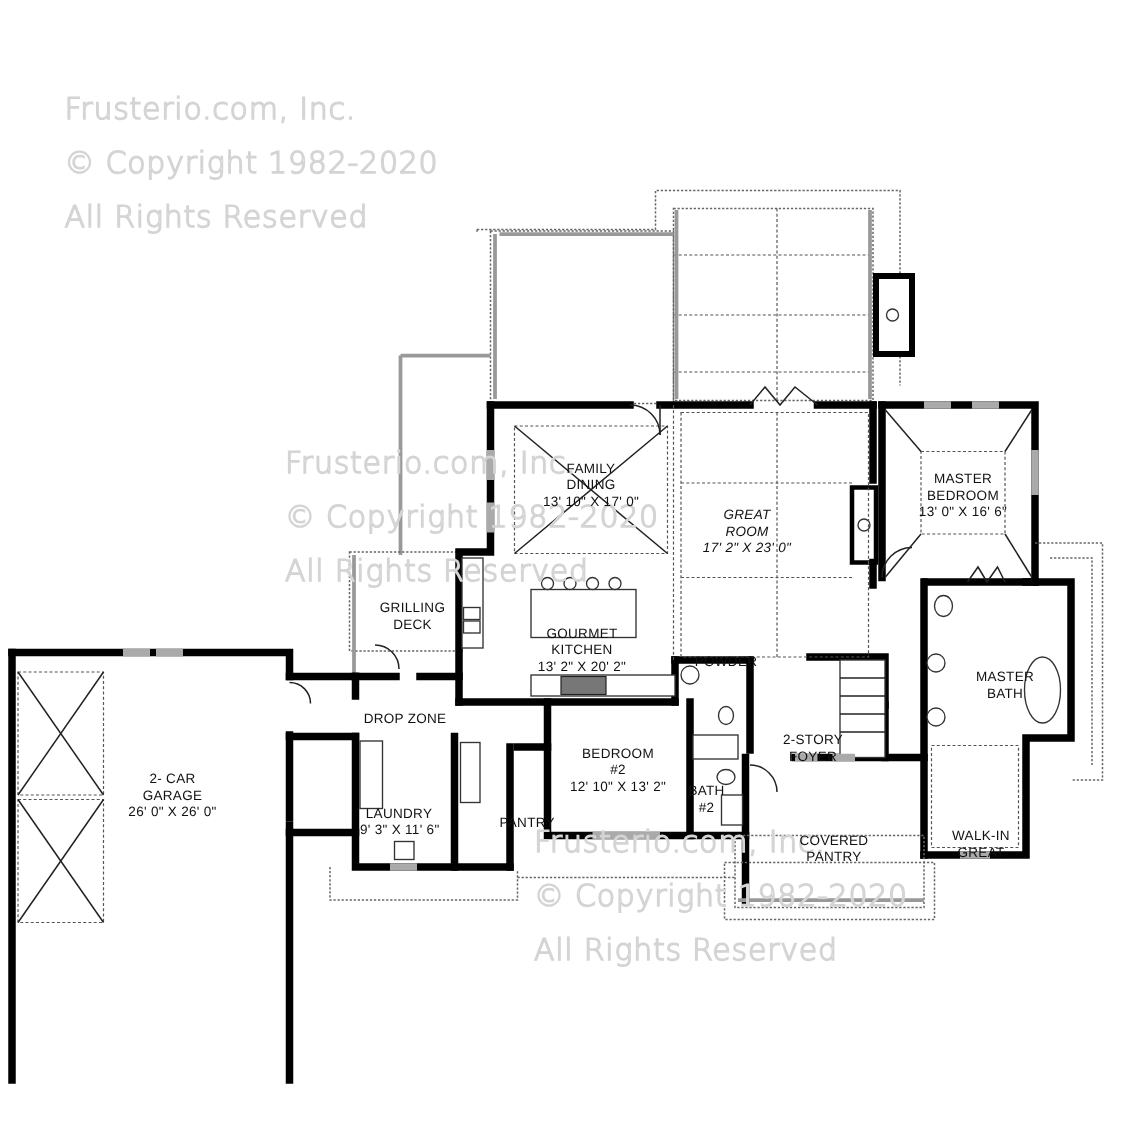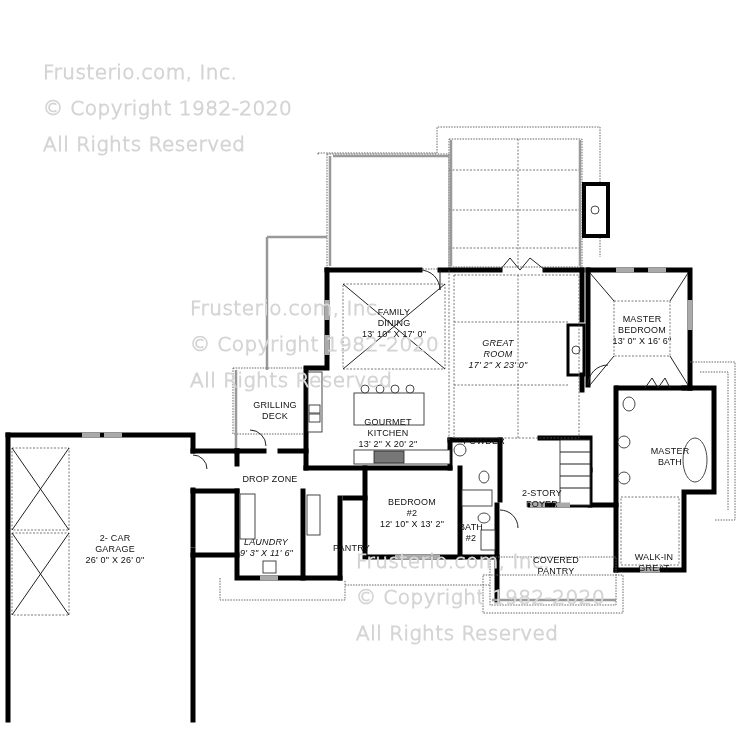--- a/index.html
+++ b/index.html
@@ -249,38 +249,38 @@
   <span>KITCHEN</span>
   <span>13' 2" X 20' 2"</span>
 </div>
 <div class="room-label" style="left:640px; top:446px; width:60px;">
   <span>MASTER</span>
   <span>BATH</span>
 </div>
 <div class="room-label" style="left:459px; top:436px; width:50px;">
   <span>POWDER</span>
 </div>
-<div class="room-label" style="left:75px; top:514px; width:80px;margin-top:19px;">
+<div class="room-label" style="left:75px; top:514px; width:80px;">
   <span>2- CAR</span>
   <span>GARAGE</span>
   <span>26' 0" X 26' 0"</span>
 </div>
 <div class="room-label" style="left:240px; top:474px; width:60px;">
   <span>DROP ZONE</span>
 </div>
 <div class="room-label" style="left:372px; top:497px; width:80px;">
   <span>BEDROOM</span>
   <span>#2</span>
   <span>12' 10" X 13' 2"</span>
 </div>
 <div class="room-label" style="left:512px; top:488px; width:60px;">
   <span>2-STORY</span>
   <span>FOYER</span>
 </div>
-<div class="room-label" style="left:240px; top:537px; width:52px;font-style:italic;">
+<div class="room-label" style="left:240px; top:537px; width:52px;">
   <span>LAUNDRY</span>
   <span>9' 3" X 11' 6"</span>
 </div>
 <div class="room-label" style="left:308px; top:543px; width:36px;margin-left:25px;">
   <span>PANTRY</span>
 </div>
 <div class="room-label" style="left:456px; top:522px; width:30px;">
   <span>BATH</span>
   <span>#2</span>
 </div>

